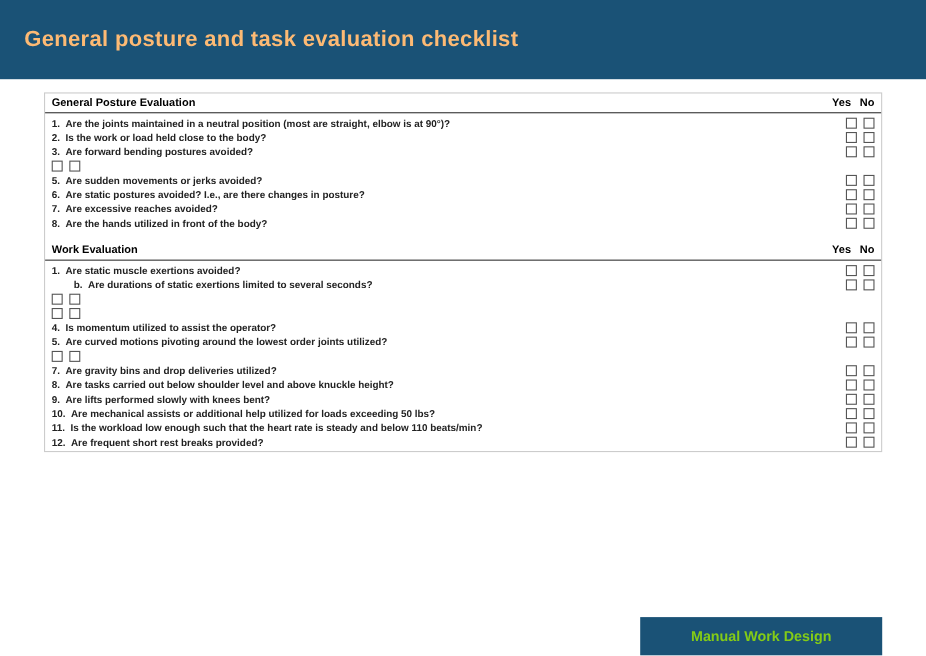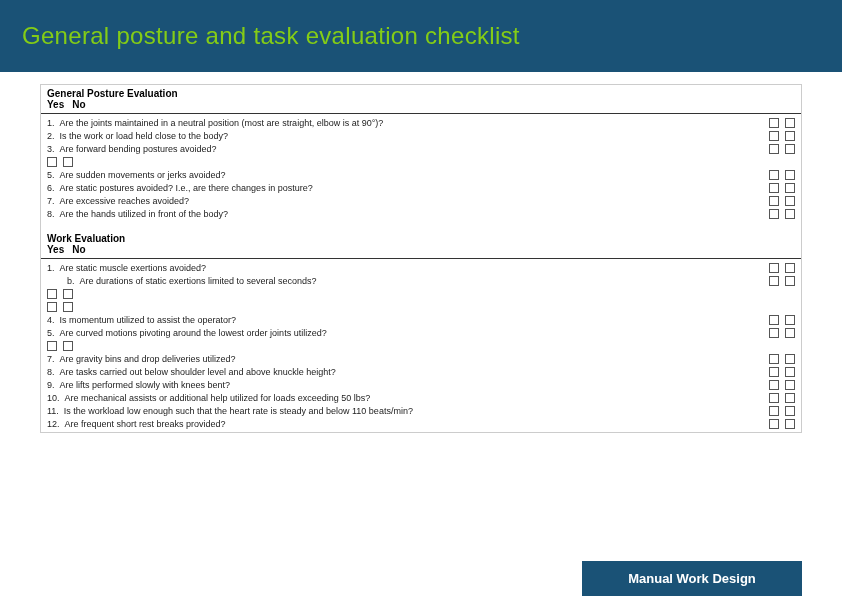--- a/index.html
+++ b/index.html
@@ -22,23 +22,23 @@
 
     .header {
       background: #1a5276;
       padding: 14px 22px;
       min-height: 72px;
       display: flex;
       align-items: center;
     }
 
     .header-title {
-      color: #84cc16;
-      font-size: 24px;
-      font-weight: 400;
+      color: #fdba74;
+      font-size: 20px;
+      font-weight: 700;
       letter-spacing: 0.3px;
     }
 
     .content-area {
       flex: 1;
       display: flex;
       flex-direction: column;
       padding: 12px 40px 0 40px;
       position: relative;
     }
@@ -51,31 +51,31 @@
     }
 
     .section-header {
       display: flex;
       justify-content: space-between;
       align-items: flex-start;
       border-bottom: 1.5px solid #333;
       padding: 3px 6px;
       font-weight: bold;
       font-size: 10px;
-      flex-direction: column;
     }
 
     .section-header .yes-no {
       display: flex;
       gap: 8px;
       font-weight: bold;
     }
 
     .items-list {
       padding: 2px 6px;
+      font-weight: bold;
     }
 
     .item-row {
       display: flex;
       justify-content: space-between;
       align-items: center;
       padding: 1.5px 0;
     }
 
     .item-text {
@@ -104,21 +104,21 @@
 
     .section-gap {
       height: 8px;
     }
 
     .footer-bar {
       position: absolute;
       bottom: 0;
       right: 40px;
       background: #1a5276;
-      color: #ffffff;
+      color: #84cc16;
       font-size: 13px;
       font-weight: bold;
       padding: 10px 24px;
       text-align: center;
       min-width: 220px;
     }
   </style>
 </head>
 <body>
 

